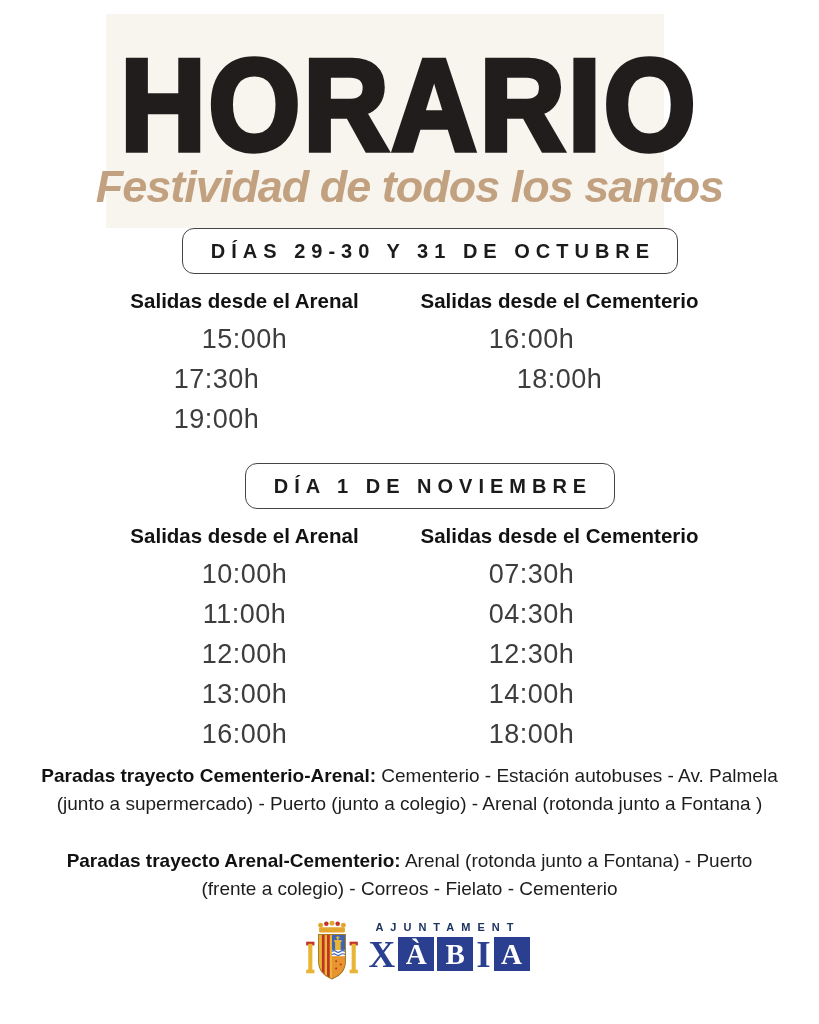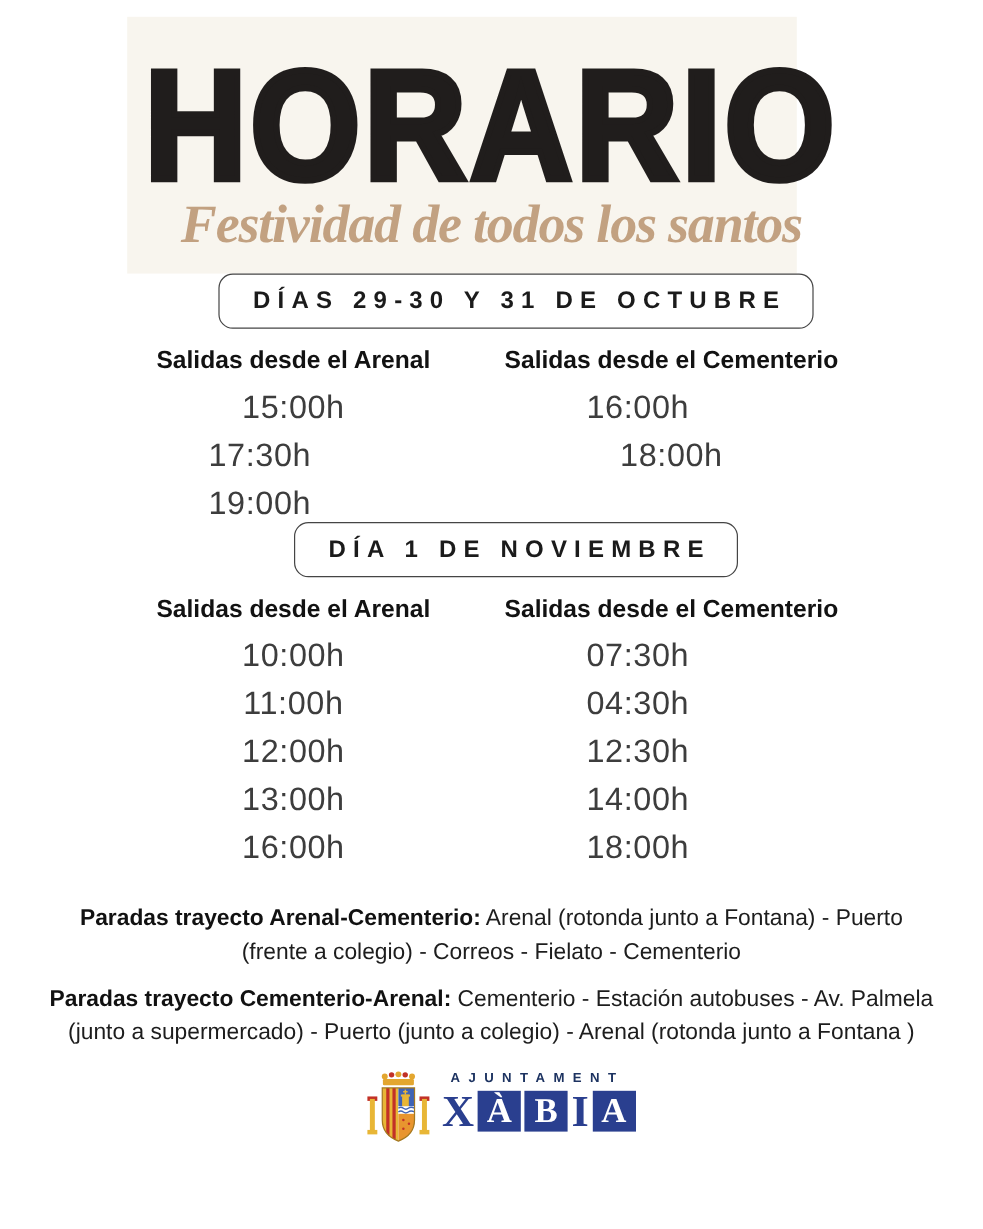--- a/index.html
+++ b/index.html
@@ -27,32 +27,32 @@
     letter-spacing:3px;
     line-height:1;
     color:#201d1c;
     -webkit-text-stroke:5px #201d1c;
     transform:scaleY(1.10);
     transform-origin:center;
   }
   .subtitle {
     margin-top:-4px;
     text-align:center;
-    font-family:Liberation Serif, serif;
+    font-family:Liberation Sans, sans-serif;
     font-style:italic;
     font-weight:bold;
     font-size:45px;
     letter-spacing:-1px;
     color:#c2a181;
     line-height:1.2;
   }
 
   .date-box-wrap { display:flex; justify-content:center;padding-left:41px; }
   .wrap-1 { margin-top:14px; }
-  .wrap-2 { }
+  .wrap-2 { margin-top:28px; }
   .date-box {
     border:1.6px solid #454545;
     border-radius:12px;
     padding:11px 22px 10px 28px;
     font-size:20px;
     font-weight:bold;
     letter-spacing:6px;
     color:#1b1b1b;
     background:#ffffff;
   }
@@ -168,22 +168,22 @@
     <div class="time left">11:00h</div>
     <div class="time right">04:30h</div>
     <div class="time left">12:00h</div>
     <div class="time right">12:30h</div>
     <div class="time left">13:00h</div>
     <div class="time right">14:00h</div>
     <div class="time left">16:00h</div>
     <div class="time right">18:00h</div>
   </div>
 
+  <p class="note note-2"><b>Paradas trayecto Cementerio-Arenal:</b> <span>Cementerio - Estación autobuses - Av. Palmela (junto a supermercado) - Puerto (junto a colegio) - Arenal (rotonda junto a Fontana )</span></p>
   <p class="note note-1"><b>Paradas trayecto Arenal-Cementerio:</b> <span>Arenal (rotonda junto a Fontana) - Puerto (frente a colegio) - Correos - Fielato - Cementerio</span></p>
-  <p class="note note-2"><b>Paradas trayecto Cementerio-Arenal:</b> <span>Cementerio - Estación autobuses - Av. Palmela (junto a supermercado) - Puerto (junto a colegio) - Arenal (rotonda junto a Fontana )</span></p>
 
   <div class="footer">
     <svg width="54" height="62" viewBox="0 0 52 60" aria-hidden="true">
 
       <circle cx="15" cy="5" r="2.4" fill="#e3a62f"></circle>
       <circle cx="20.5" cy="3.6" r="2.2" fill="#c23127"></circle>
       <circle cx="26" cy="3.2" r="2.4" fill="#e3a62f"></circle>
       <circle cx="31.5" cy="3.6" r="2.2" fill="#c23127"></circle>
       <circle cx="37" cy="5" r="2.4" fill="#e3a62f"></circle>
       <rect x="13.5" y="7" width="25" height="5" rx="1" fill="#e3a62f"></rect>

